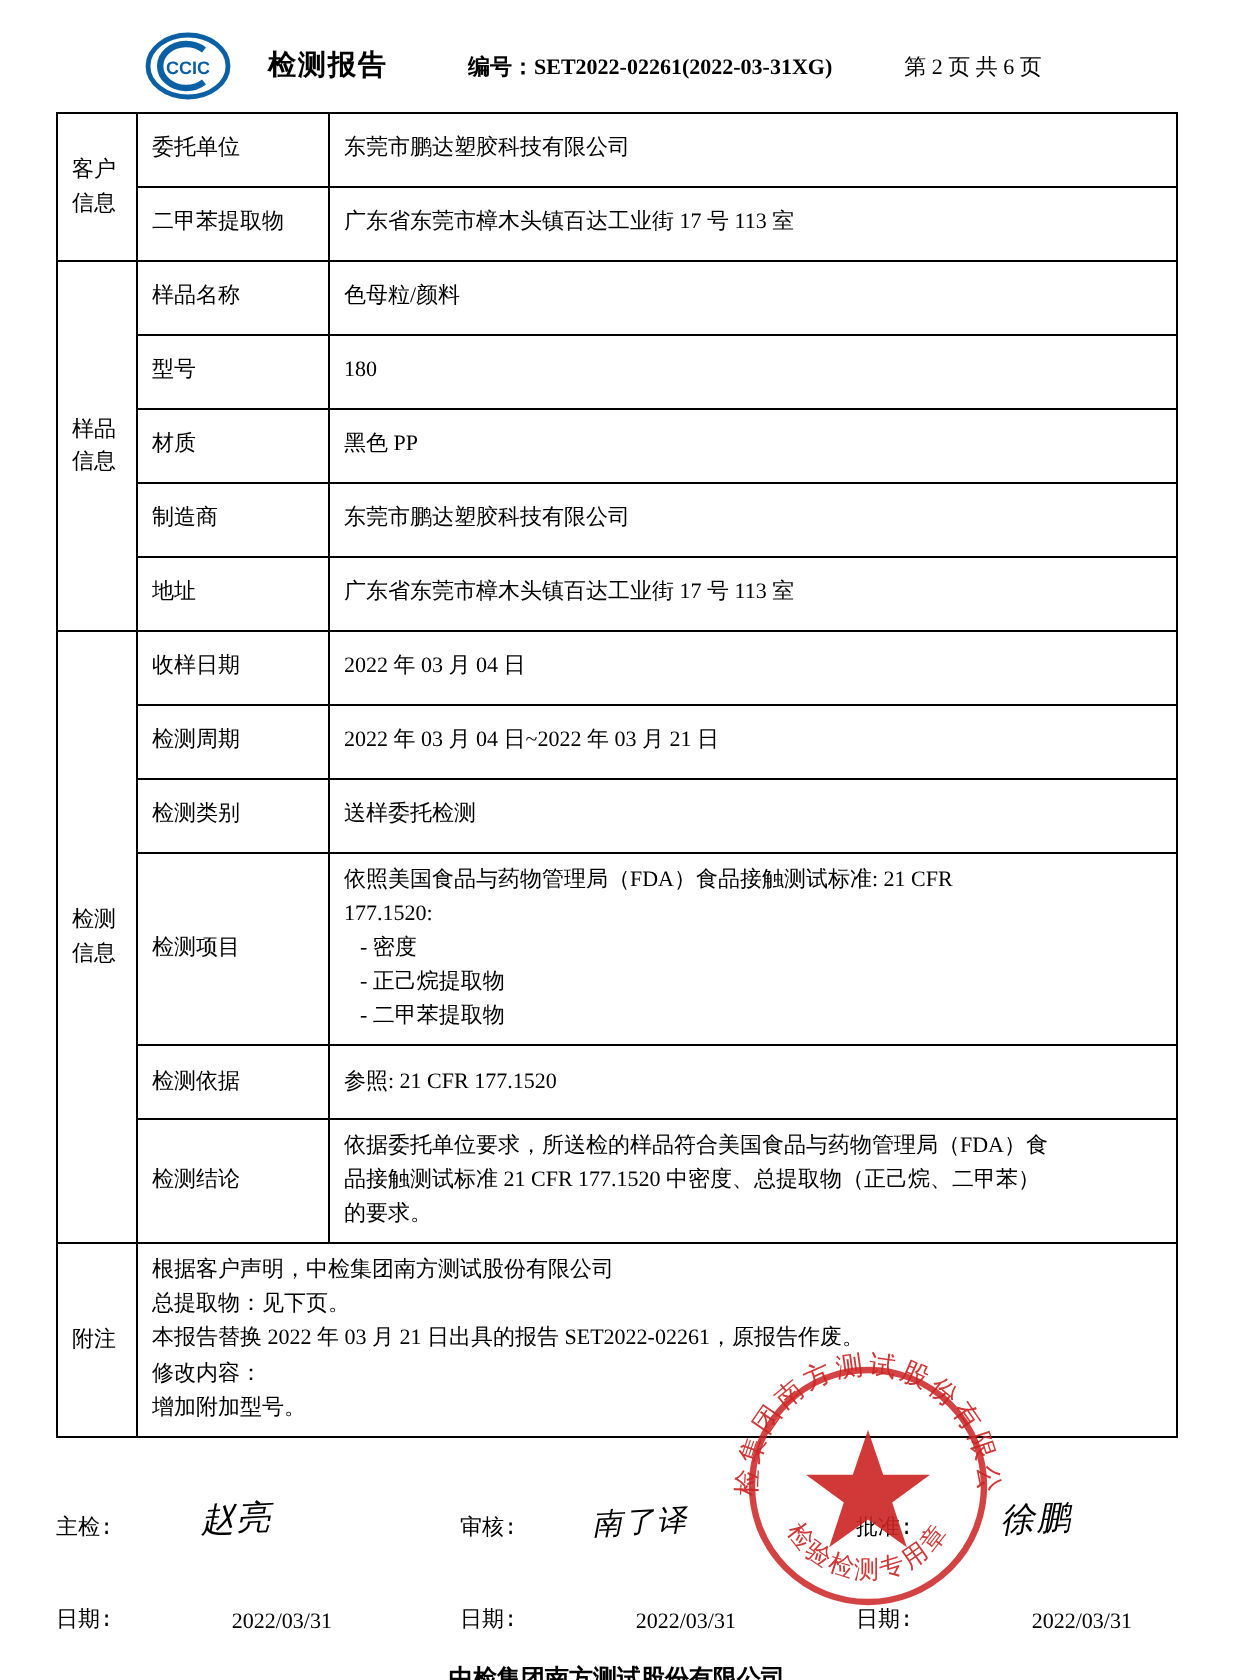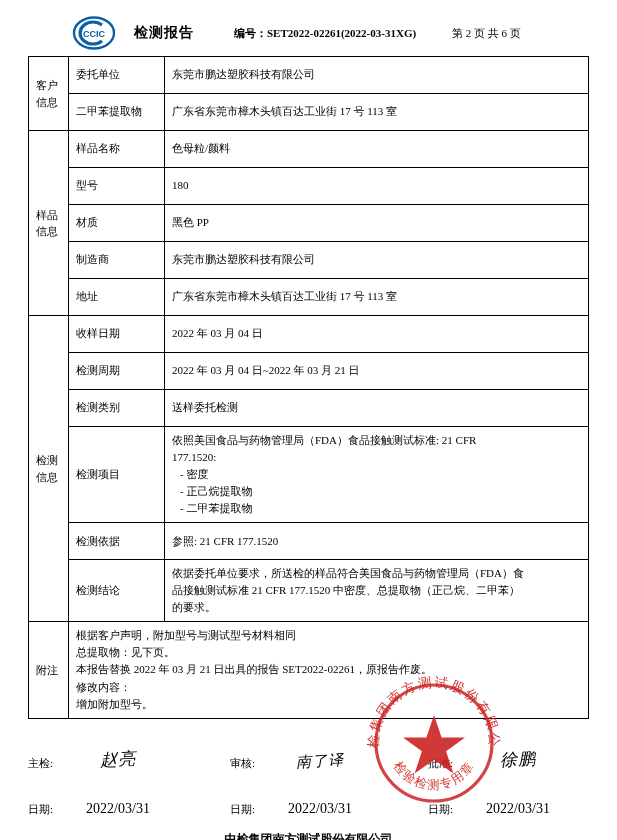--- a/index.html
+++ b/index.html
@@ -115,25 +115,26 @@
   }
   .sig-cell {
     display: flex;
     align-items: flex-end;
     white-space: nowrap;
   }
   .sig-label {
     font-size: 11px;
     width: 42px;
     flex: 0 0 auto;
+    font-family: Liberation Mono, monospace;
   }
   .sig-value {
-    font-size: 14px;
+    font-size: 11px;
     min-width: 96px;
-    text-align: center;
+    text-align: right;
   }
   .sig-hand {
     font-family: "DejaVu Serif", serif;
     font-style: italic;
     font-size: 17px;
     min-width: 96px;
     text-align: center;
     letter-spacing: 1px;
     transform: rotate(-3deg);
   }
@@ -267,21 +268,21 @@
           <div>品接触测试标准 21 CFR 177.1520 中密度、总提取物（正己烷、二甲苯）</div>
           <div>的要求。</div>
         </td>
       </tr>
 
       <tr>
         <td class="sect">
           <span class="sect-inner">附注</span>
         </td>
         <td class="attach" colspan="2">
-          <div>根据客户声明，附加型号与测试型号材料相同</div>
+          <div>根据客户声明，中检集团南方测试股份有限公司</div>
           <div>总提取物：见下页。</div>
           <div>本报告替换 2022 年 03 月 21 日出具的报告 SET2022-02261，原报告作废。</div>
           <div>修改内容：</div>
           <div>增加附加型号。</div>
         </td>
       </tr>
     </tbody>
   </table>
 
   <div class="sig-wrap">

